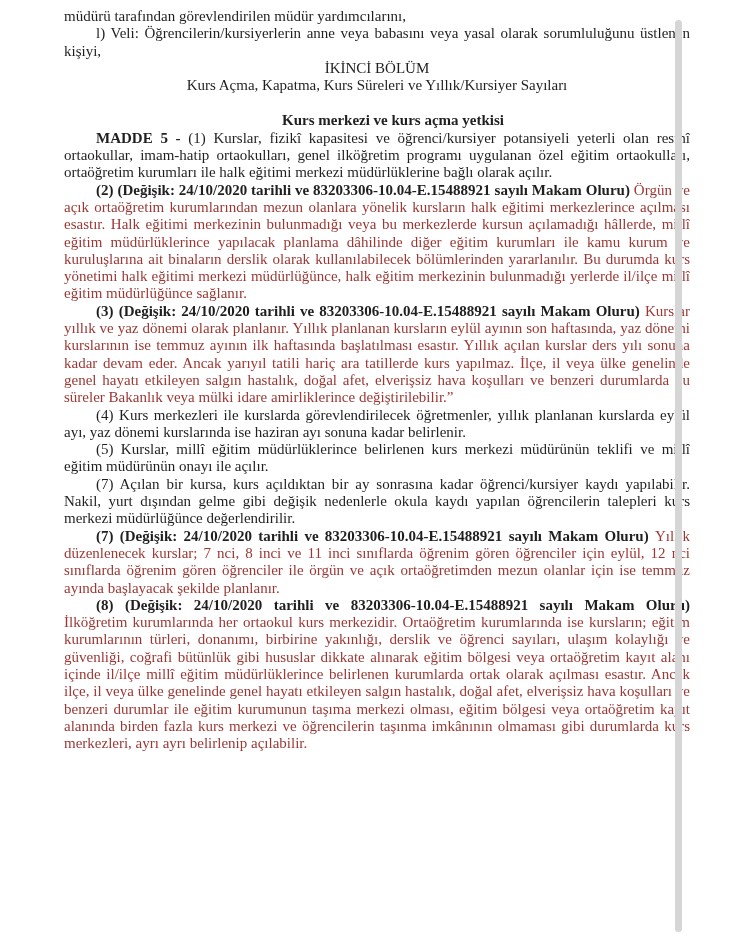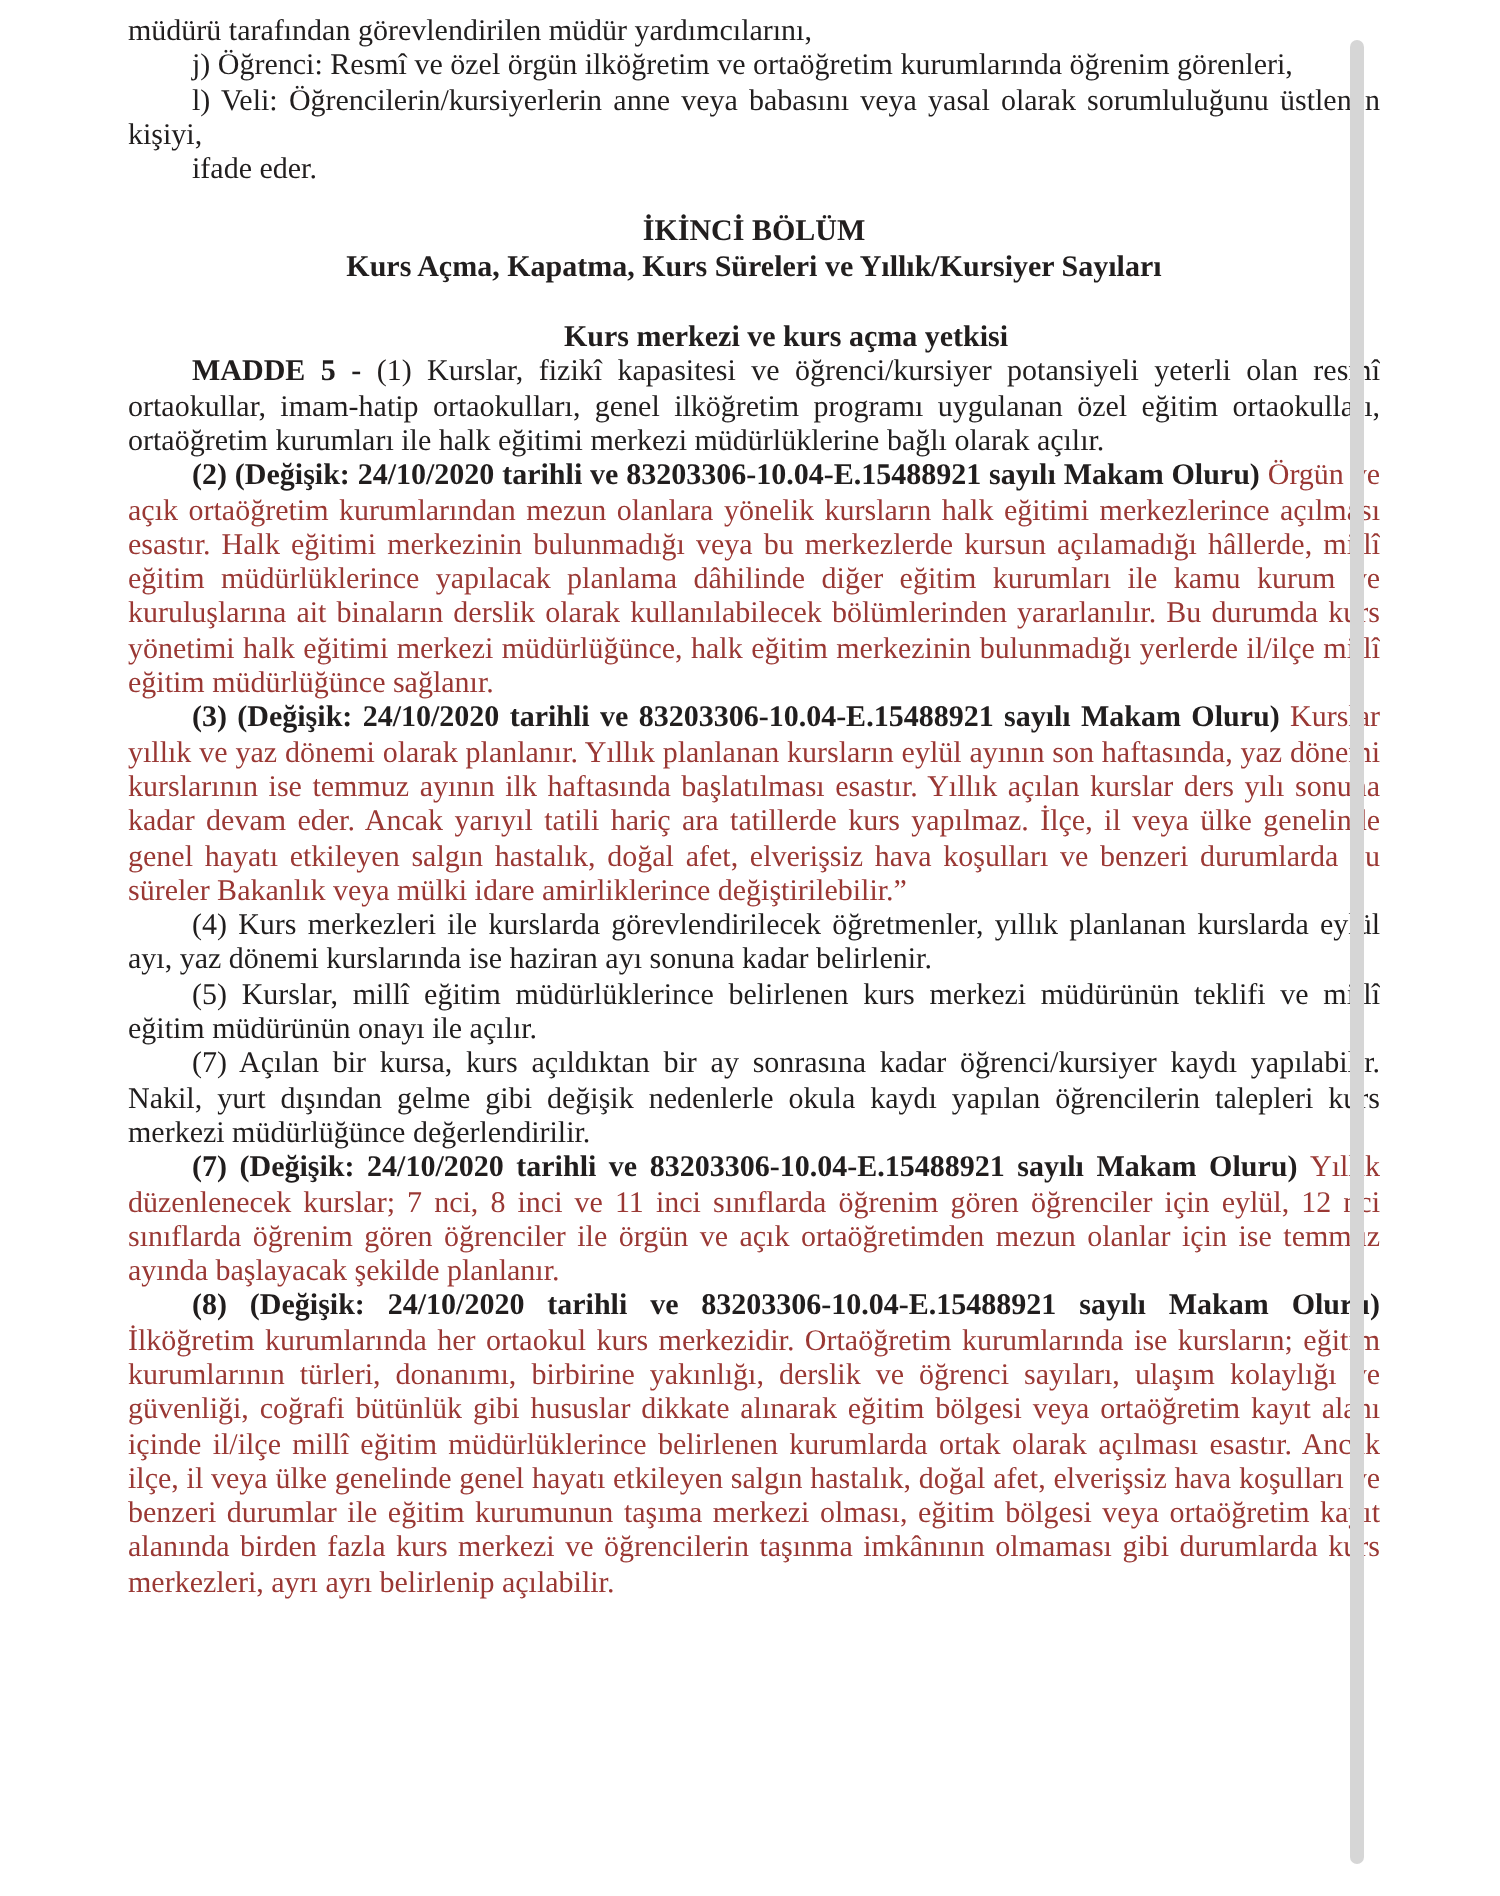--- a/index.html
+++ b/index.html
@@ -23,42 +23,40 @@
     text-align:justify;
   }
   p.para{margin:0;text-indent:32px;}
   p.para.noindent{text-indent:0;}
   p.para.jlast{text-align-last:justify;}
   .seg-plain{color:var(--ink);}
   .seg-bold{color:var(--ink);font-weight:bold;}
   .seg-red{color:var(--red);}
   .seg-redbold{color:var(--red);font-weight:bold;}
   .section-heading-block{
-    margin-top:14px;text-align:center;font-weight:bold;color:var(--ink);
+    text-align:center;font-weight:normal;color:var(--ink);
   }
   .section-heading-block .line{text-align:center;}
   .article-heading{
     margin:18px 0 0 0;font-weight:bold;text-indent:32px;text-align:center;color:var(--ink);
   }
   .scrollbar-thumb{
     position:absolute;right:8px;top:20px;width:7px;height:912px;
     background:var(--scroll);border-radius:4px;
   }
 </style>
 </head>
 <body>
 
 <div class="page">
   <div class="content">
 
     <div>
         <p class="para noindent"><span class="seg-plain">müdürü tarafından görevlendirilen müdür yardımcılarını,</span></p>
-        <p class="para"><span class="seg-plain">j) Öğrenci: Resmî ve özel örgün ilköğretim ve ortaöğretim kurumlarında öğrenim görenleri,</span></p>
         <p class="para"><span class="seg-plain">l) Veli: Öğrencilerin/kursiyerlerin anne veya babasını veya yasal olarak sorumluluğunu üstlenen kişiyi,</span></p>
-        <p class="para"><span class="seg-plain">ifade eder.</span></p>
       </div>
 
     <div class="section-heading-block">
       <div class="line">İKİNCİ BÖLÜM</div>
       <div class="line">Kurs Açma, Kapatma, Kurs Süreleri ve Yıllık/Kursiyer Sayıları</div>
     </div>
 
     <p class="article-heading">Kurs merkezi ve kurs açma yetkisi</p>
 
     <div>

